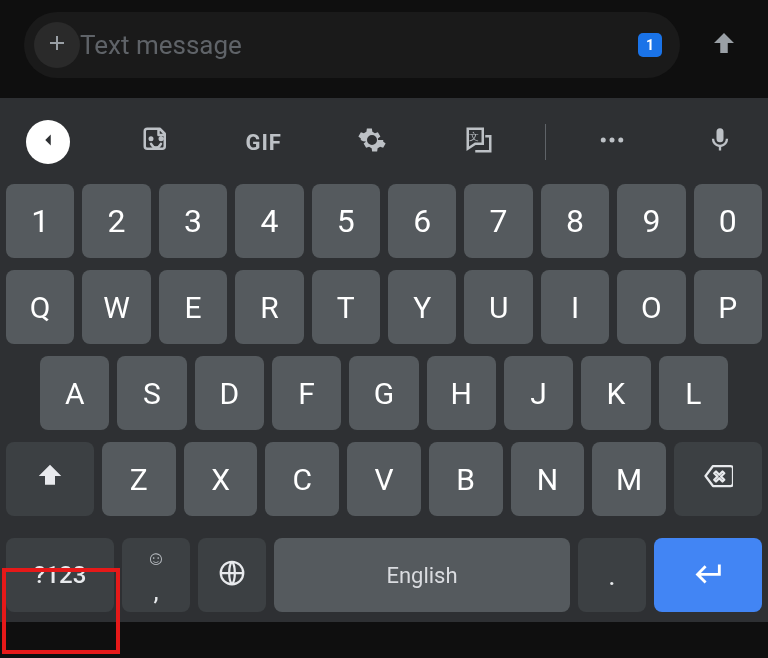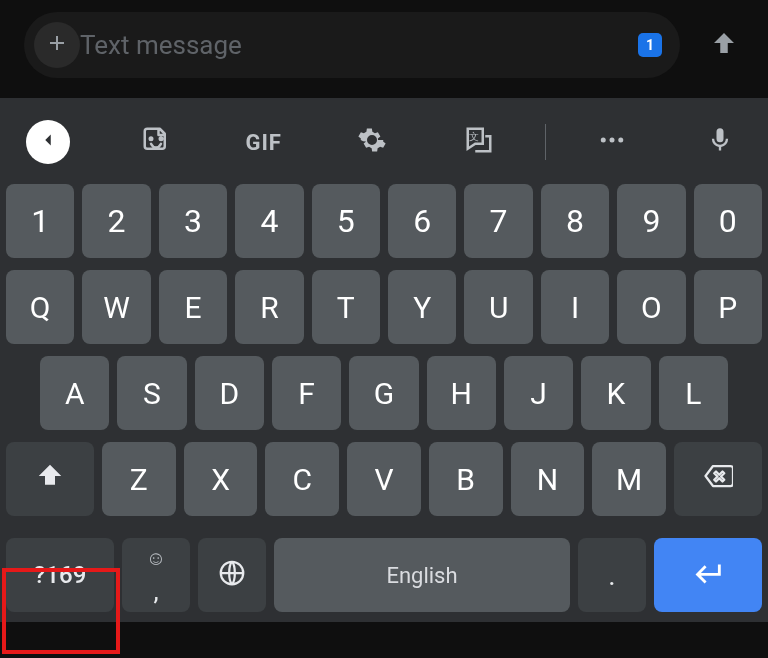--- a/index.html
+++ b/index.html
@@ -296,21 +296,21 @@
         <span>
           <svg viewBox="0 0 24 24">
               <path d="M22 4H8l-6 8 6 8h14a2 2 0 0 0 2-2V6a2 2 0 0 0-2-2zm-5 11l-1.4 1.4L13 13.8l-2.6 2.6L9 15l2.6-2.6L9 9.8 10.4 8.4 13 11l2.6-2.6L17 9.8l-2.6 2.6L17 15z" fill="none" stroke="#e8eaed" stroke-width="1.8" stroke-linejoin="round"></path>
             </svg>
         </span>
       </div>
     </div>
   </div>
 
   <div class="bottom-row">
-    <div class="bkey symbols">?169</div>
+    <div class="bkey symbols">?123</div>
     <div class="bkey emoji">
       <span class="emoji-face">☺</span>
       <span class="emoji-comma">,</span>
     </div>
     <div class="bkey globe">
       <span>
         <svg width="30" height="30" viewBox="0 0 24 24">
             <circle cx="12" cy="12" r="9" fill="none" stroke="#e8eaed" stroke-width="1.8"></circle>
             <path d="M3 12h18M12 3c3 3 3 15 0 18M12 3c-3 3-3 15 0 18" fill="none" stroke="#e8eaed" stroke-width="1.8"></path>
           </svg>

